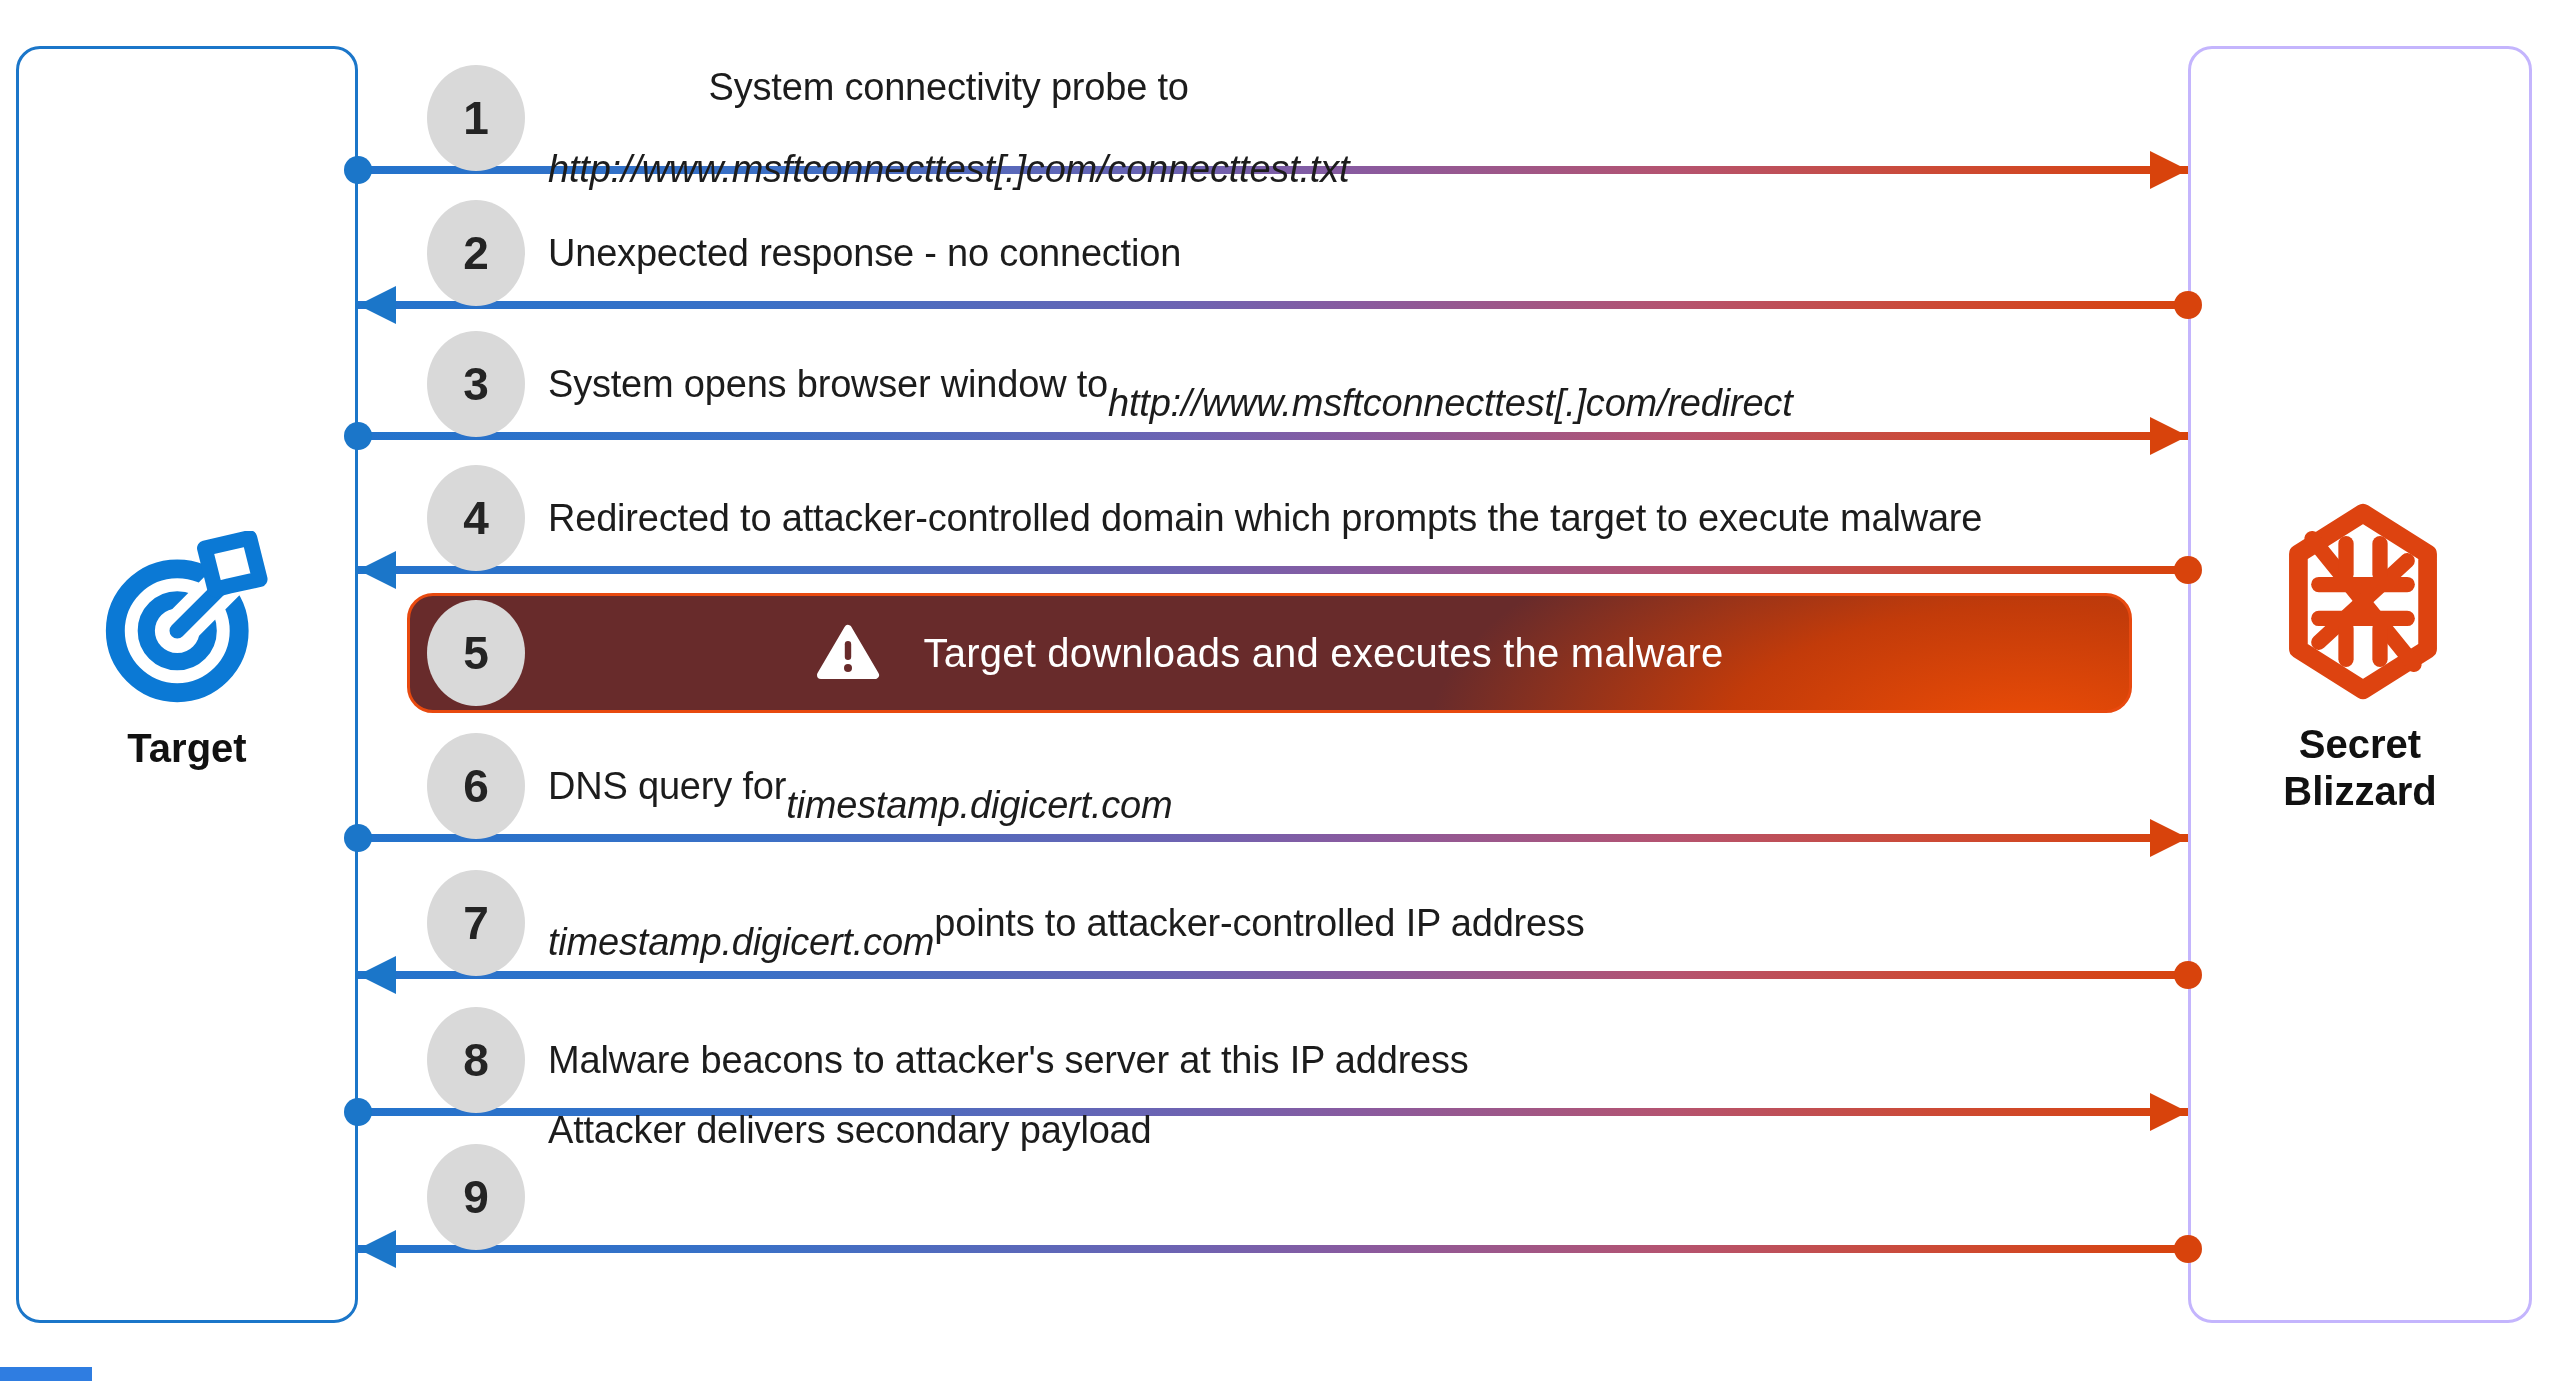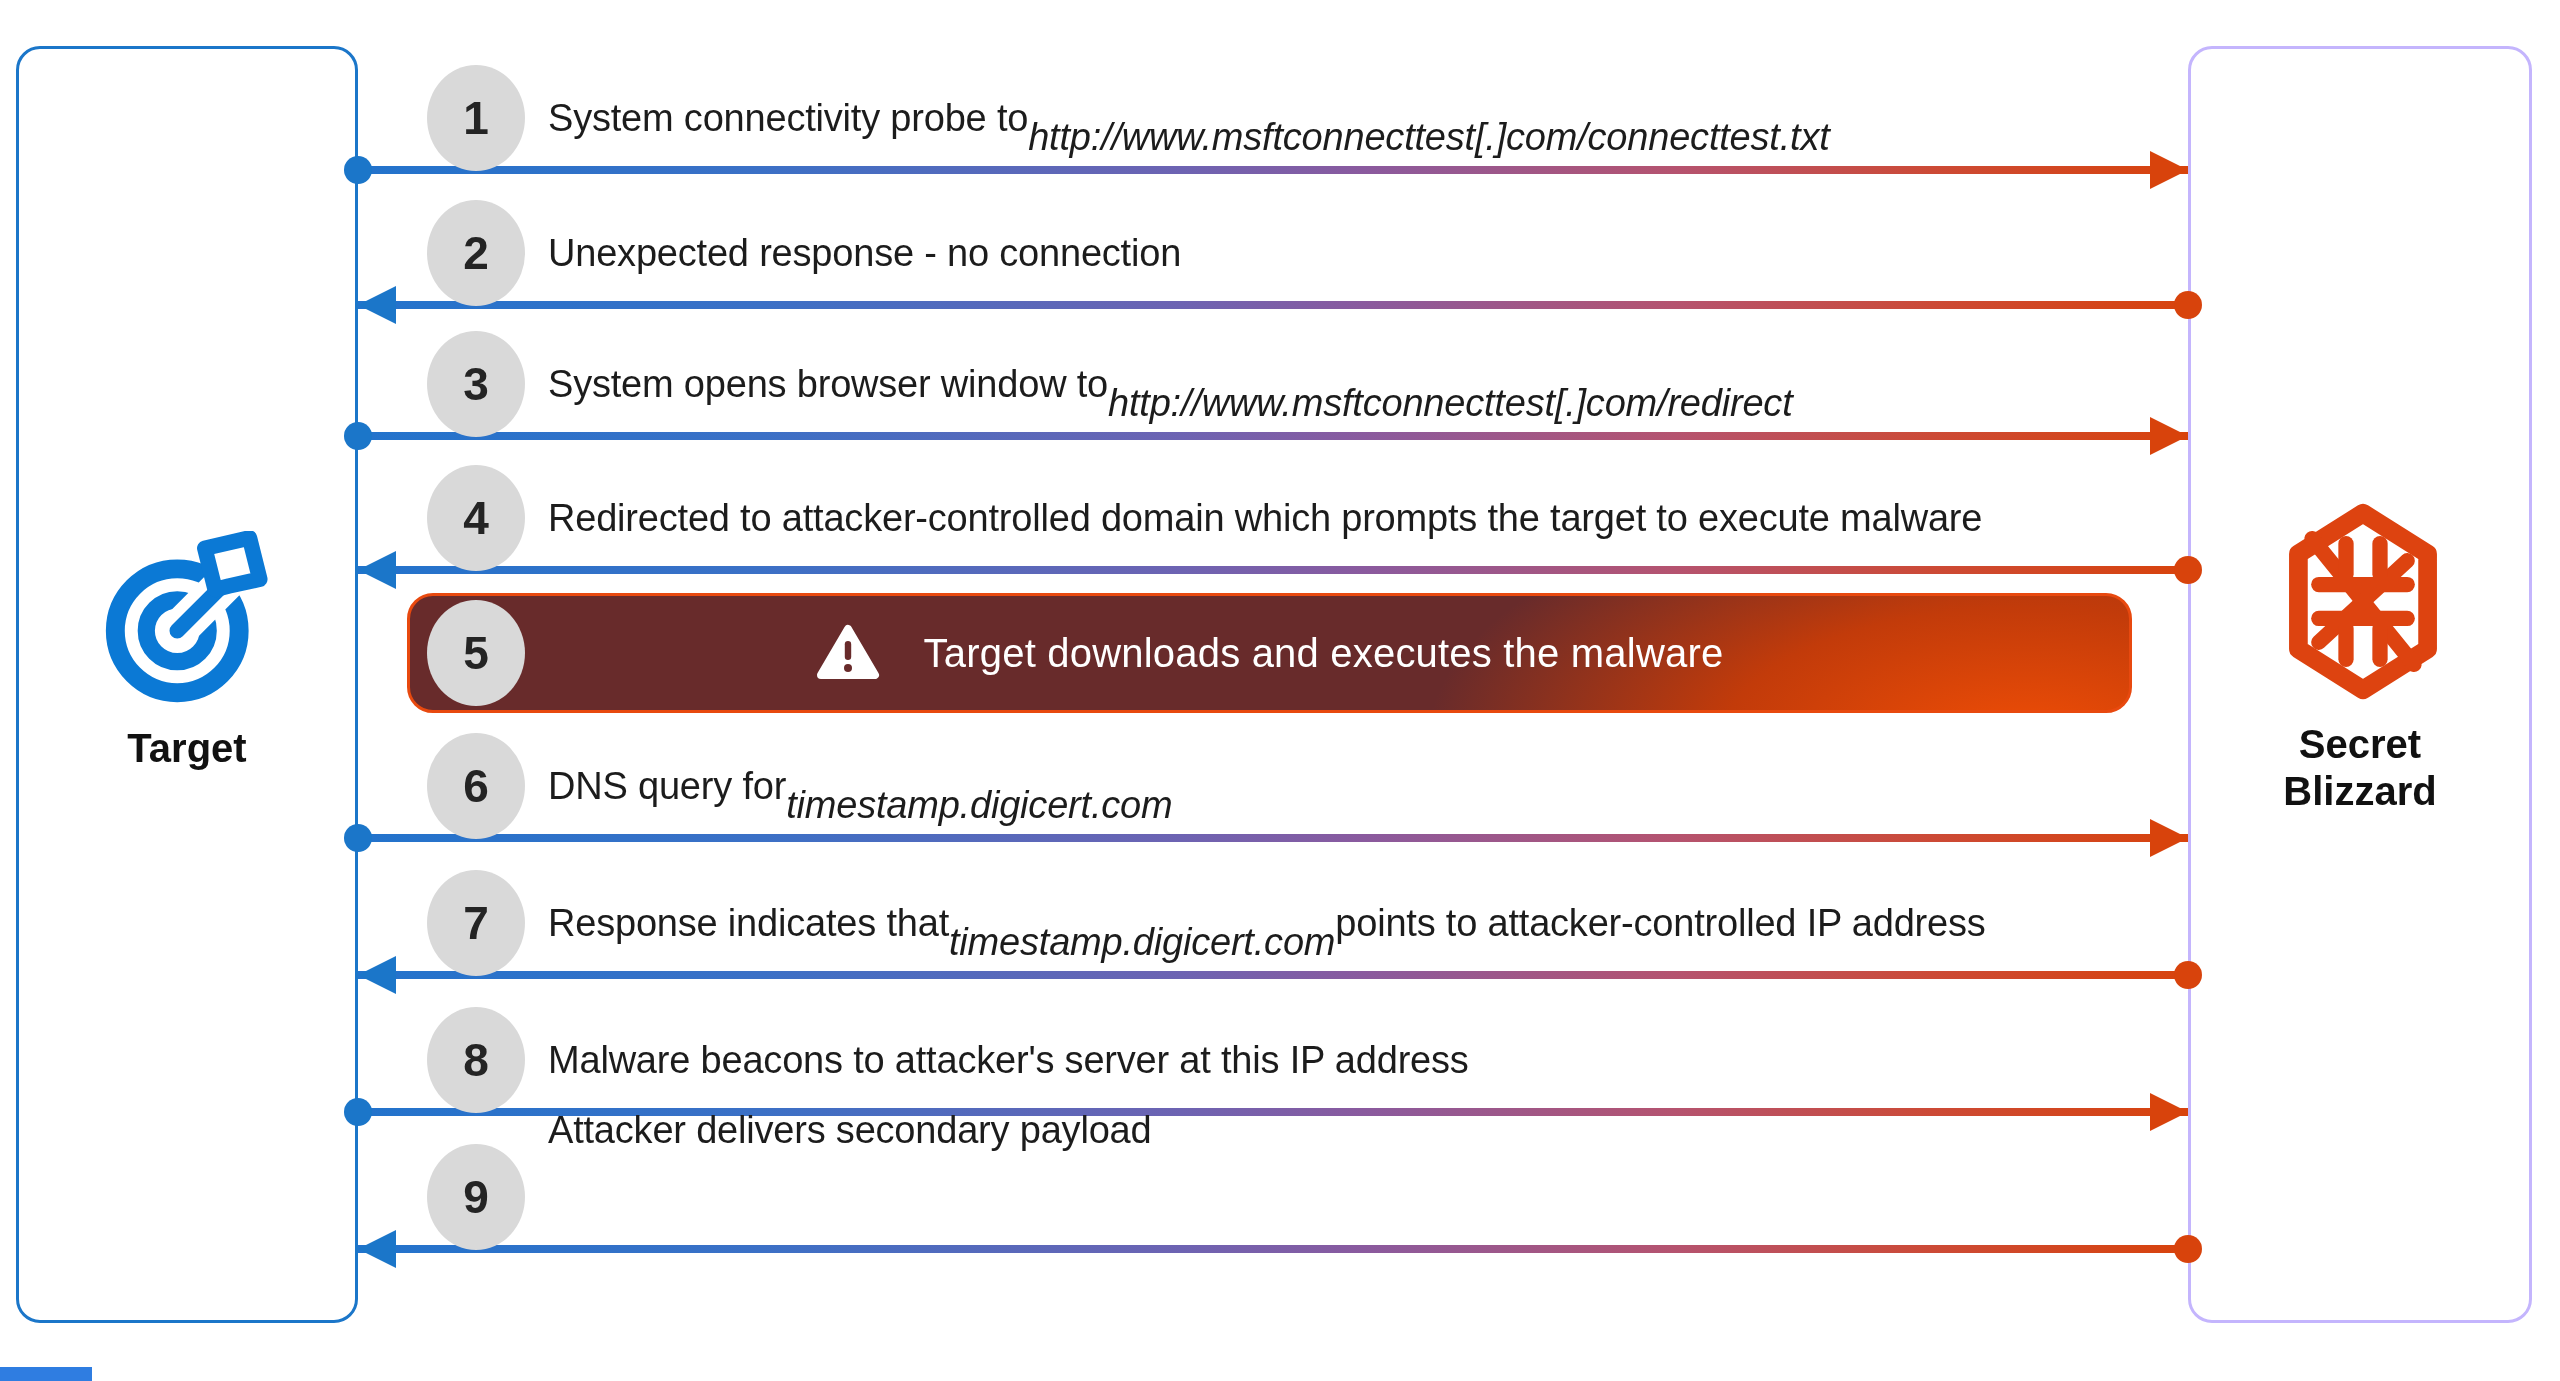--- a/index.html
+++ b/index.html
@@ -79,21 +79,21 @@
     </svg>
     <div class="entity-label" style="top:672px;">
       <div>Secret</div>
       <div>Blizzard</div>
     </div>
   </div>
 
   <div class="step-circle" style="top:65px;">
       <span>1</span>
     </div>
-  <div class="step-text" style="top:66px;">
+  <div class="step-text" style="top:66px;flex-direction:column;">
       <span>System connectivity probe to </span>
       <i>http://www.msftconnecttest[.]com/connecttest.txt</i>
       <span></span>
     </div>
   <div class="arrow-line" style="top:166px;"></div>
   <div class="arrow-dot dot-blue" style="top:156px;"></div>
   <div class="arrow-head head-right" style="top:151px;"></div>
 
   <div class="step-circle" style="top:200px;">
       <span>2</span>
@@ -152,21 +152,20 @@
       <span></span>
     </div>
   <div class="arrow-line" style="top:834px;"></div>
   <div class="arrow-dot dot-blue" style="top:824px;"></div>
   <div class="arrow-head head-right" style="top:819px;"></div>
 
   <div class="step-circle" style="top:870px;">
       <span>7</span>
     </div>
   <div class="step-text" style="top:871px;">
-      <span>Response indicates that </span>
       <i>timestamp.digicert.com</i>
       <span> points to attacker-controlled IP address</span>
     </div>
   <div class="arrow-line" style="top:971px;"></div>
   <div class="arrow-dot dot-red" style="top:961px;"></div>
   <div class="arrow-head head-left" style="top:956px;"></div>
 
   <div class="step-circle" style="top:1007px;">
       <span>8</span>
     </div>

